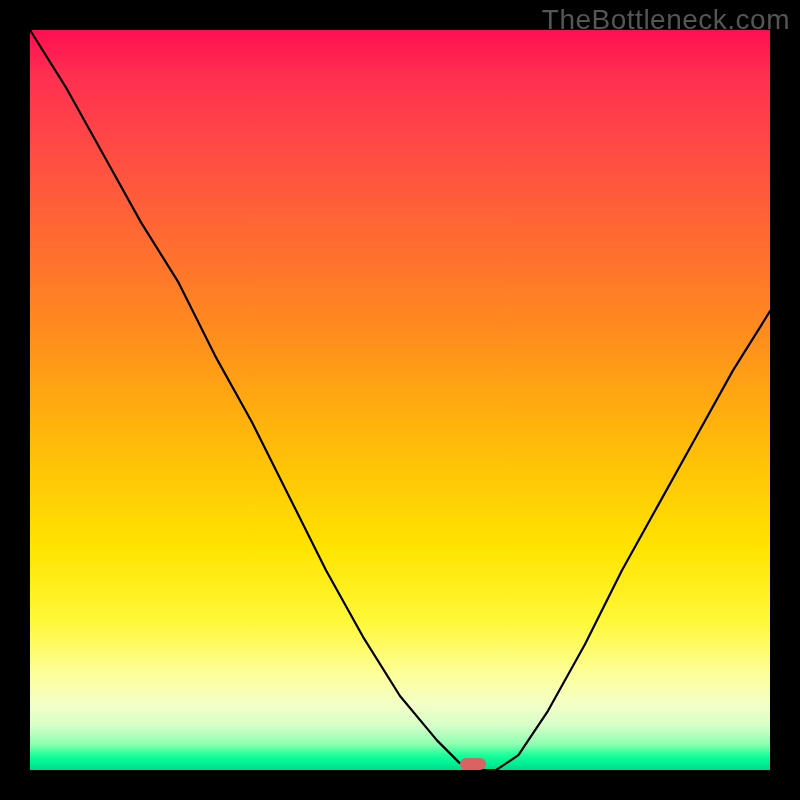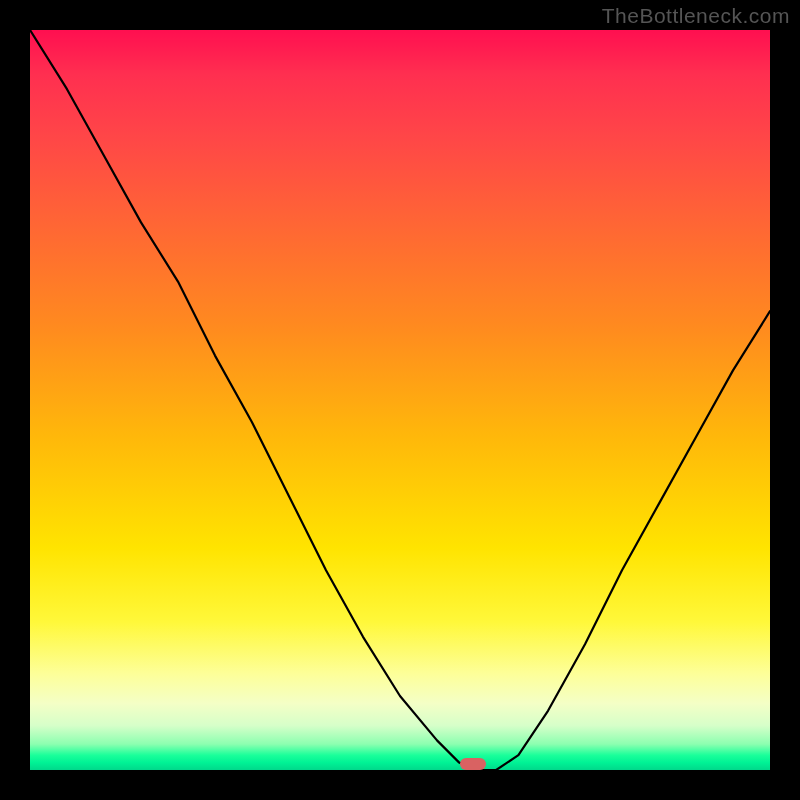--- a/index.html
+++ b/index.html
@@ -15,21 +15,21 @@
     position: relative;
     width: 800px;
     height: 800px;
     background: #000;
   }
   .watermark {
     position: absolute;
     top: 4px;
     right: 10px;
     color: #555;
-    font-size: 21px;
+    font-size: 28px;
     font-weight: 500;
     letter-spacing: 0.5px;
     z-index: 10;
   }
   .plot {
     position: absolute;
     left: 30px;
     top: 30px;
     width: 740px;
     height: 740px;

